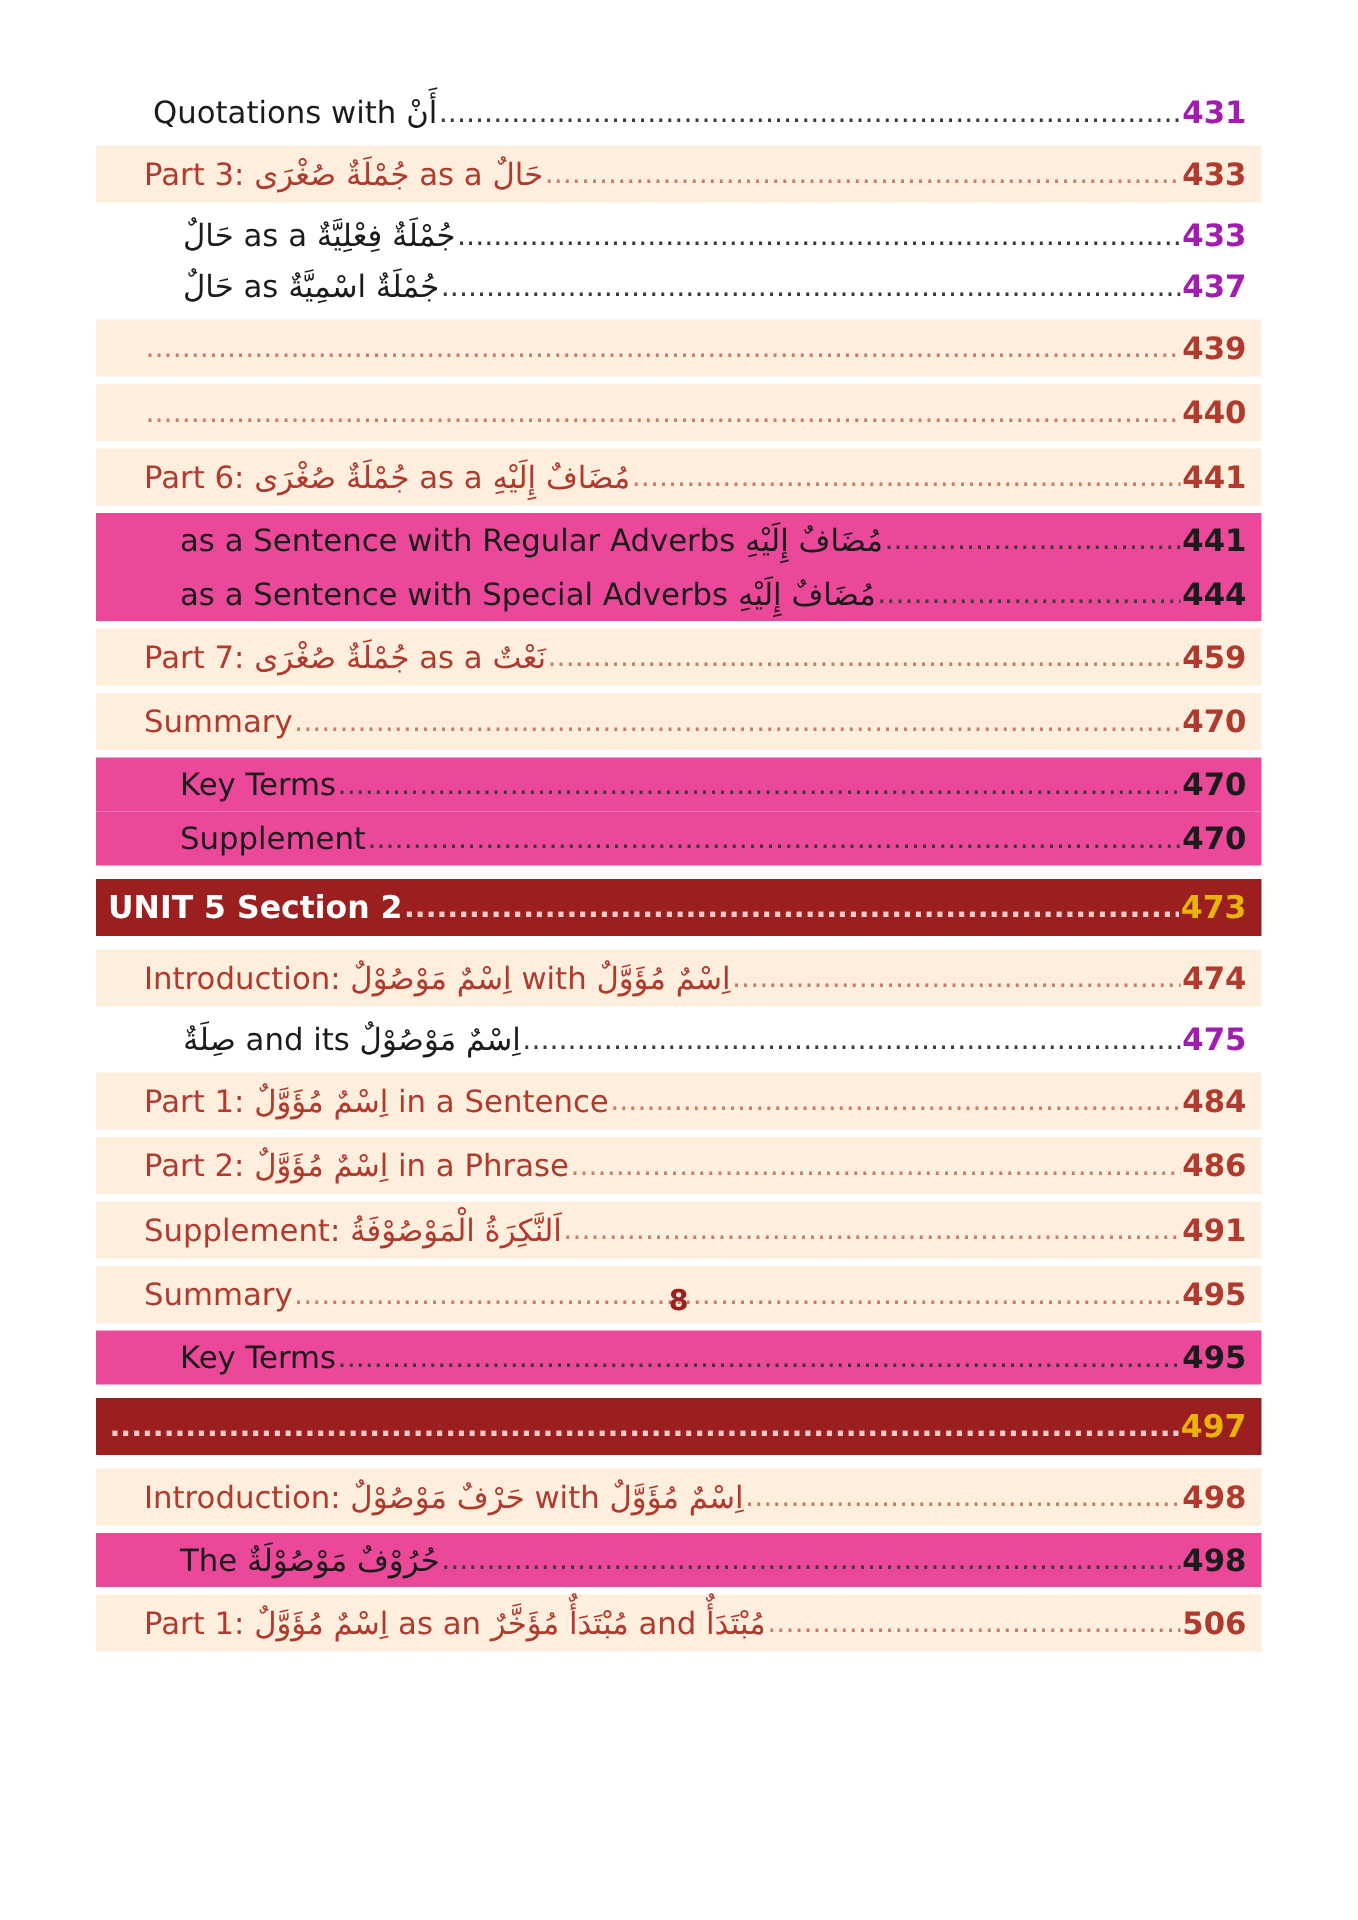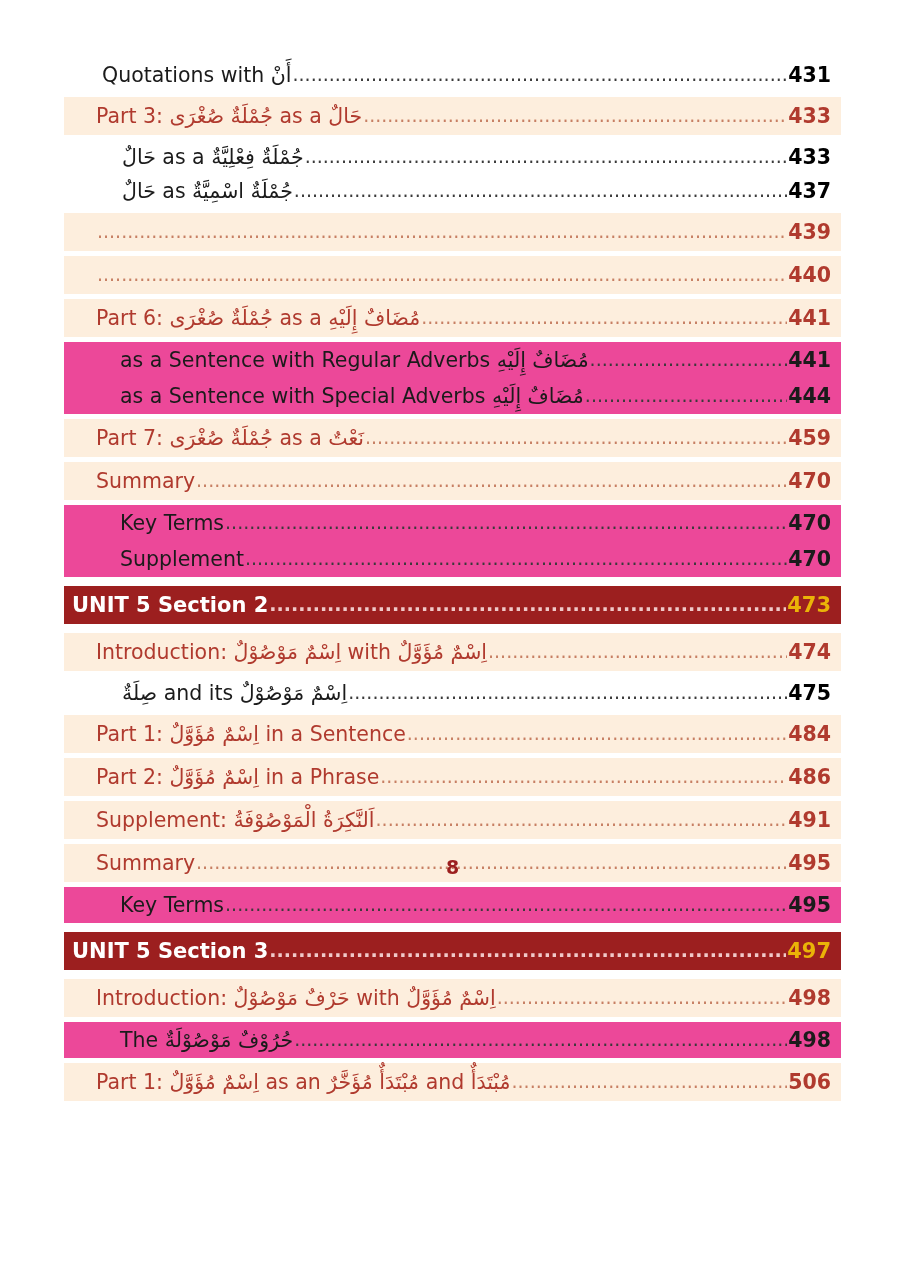--- a/index.html
+++ b/index.html
@@ -63,21 +63,21 @@
 
   
   .lvl-sub {
     background: #ffffff;
     color: #1b1b1b;
     font-size: 20.5px;
     padding: 5px 10px 5px 38px;
     min-height: 34px;
   }
   .lvl-sub .dots { color: #3a3a3a; }
-  .lvl-sub .pg { color: #000000; font-size: 20.5px; }
+  .lvl-sub .pg { color: #a21caf; font-size: 20.5px; }
 
   
   .lvl-sub2 {
     padding-left: 58px;
   }
 
   
   .lvl-part {
     background: #fdeedd;
     color: #b03a2e;
@@ -251,21 +251,20 @@
         <span class="pg">495</span>
       </div>
       <div class="gap-sm"></div>
       <div class="row lvl-partsub">
         <span class="txt ar">Key Terms</span>
         <span class="dots">............................................................................................................................</span>
         <span class="pg">495</span>
       </div>
       <div class="gap-md"></div>
       <div class="row lvl-unit">
-        <span class="txt ar">UNIT 5 Section 3</span>
         <span class="dots">............................................................................................................................</span>
         <span class="pg">497</span>
       </div>
       <div class="gap-md"></div>
       <div class="row lvl-part">
         <span class="txt ar">Introduction: حَرْفٌ مَوْصُوْلٌ with اِسْمٌ مُؤَوَّلٌ</span>
         <span class="dots">............................................................................................................................</span>
         <span class="pg">498</span>
       </div>
       <div class="gap-sm"></div>

